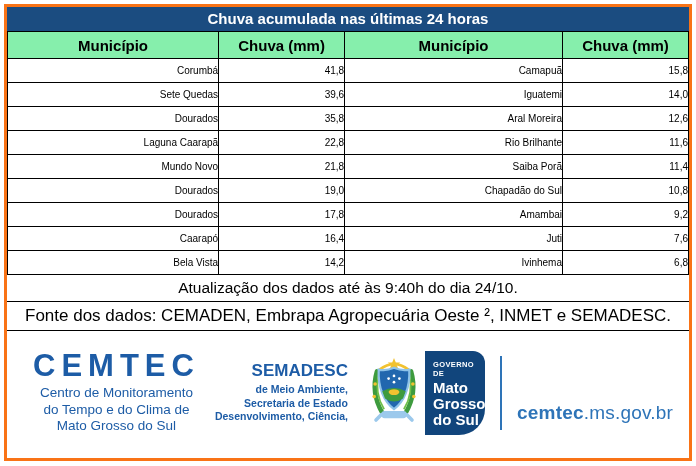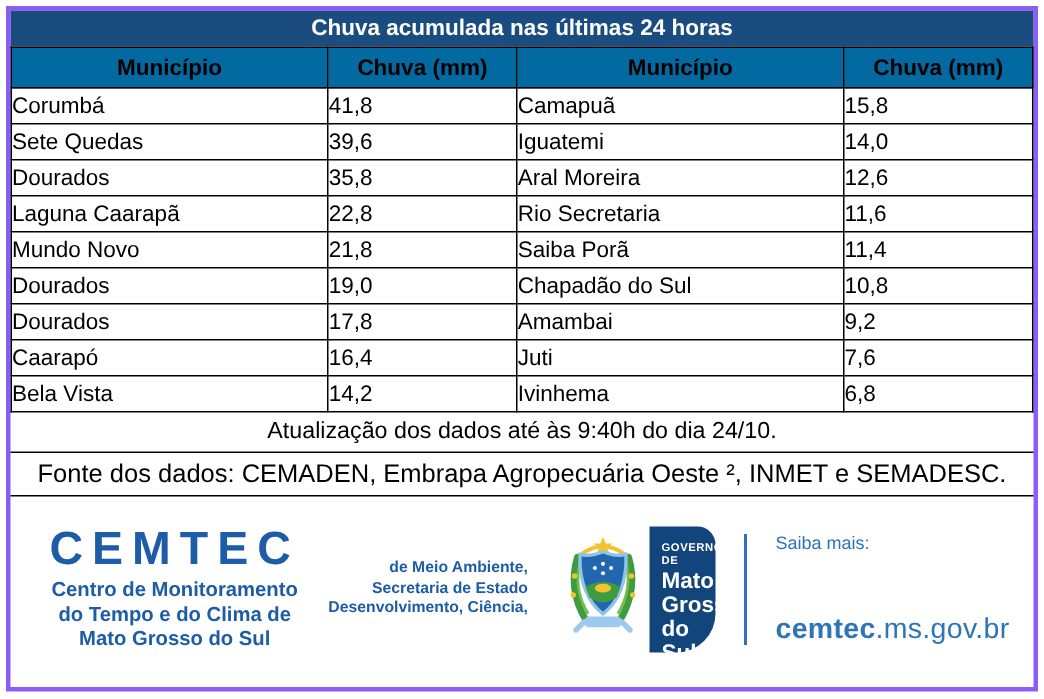--- a/index.html
+++ b/index.html
@@ -1,36 +1,36 @@
 <!DOCTYPE html>
 <html lang="pt-br"><head>
 <meta charset="utf-8">
 <style>
   html,body{margin:0;padding:0;background:#fff;overflow:hidden;}
   body{width:696px;height:466px;position:relative;font-family:"Liberation Sans",sans-serif;color:#000;}
   .sheet{position:absolute;left:4px;top:4px;width:688px;height:457px;box-sizing:border-box;
-         border:3px solid #8b5cf6;background:#fff;display:flex;flex-direction:column;}
+         border:3px solid #f97316;background:#fff;display:flex;flex-direction:column;}
   .title-bar{background:#1B4C80;color:#fff;font-weight:bold;font-size:15px;text-align:center;
              height:24px;line-height:24px;flex:0 0 auto;}
   table{border-collapse:collapse;width:100%;table-layout:fixed;flex:0 0 auto;}
-  th{background:#0369a1;font-weight:bold;font-size:15px;height:24px;border:1.5px solid #000;text-align:center;}
-  td{font-size:15px;height:23px;text-align:left;border:1.5px solid #000;padding:0;}
+  th{background:#86efac;font-weight:bold;font-size:15px;height:24px;border:1.5px solid #000;text-align:center;}
+  td{font-size:10px;height:23px;text-align:right;border:1.5px solid #000;padding:0;}
   .note{border-bottom:1.5px solid #000;text-align:right;flex:0 0 auto;display:flex;align-items:center;justify-content:center;}
   .note-update{font-size:15.5px;height:26px;}
   .note-source{font-size:17px;height:28px;}
   .footer{flex:1;display:flex;align-items:center;justify-content:space-between;padding:4px 16px 8px 26px;}
   .cemtec{text-align:center;color:#1D5CA6;}
   .cemtec-title{font-size:31px;font-weight:bold;letter-spacing:6px;line-height:1;margin-bottom:4px;}
-  .cemtec-line{font-size:13.5px;font-weight:bold;line-height:1.25;}
+  .cemtec-line{font-size:13.5px;font-weight:normal;line-height:1.25;}
   .semadesc{text-align:right;color:#1D5CA6;}
   .semadesc-title{font-size:17px;font-weight:bold;margin-bottom:2px;}
   .semadesc-line{font-size:10.5px;font-weight:bold;line-height:1.3;}
   .gov-logo{display:flex;align-items:stretch;height:84px;}
   .gov-shield{width:62px;background:#fff;border-radius:14px 0 0 30px;display:flex;align-items:center;justify-content:center;}
-  .gov-box{background:#11457C;color:#fff;width:44px;border-radius:0 12px 26px 0;
+  .gov-box{background:#11457C;color:#fff;width:60px;border-radius:0 12px 26px 0;
            padding:9px 6px 6px 8px;box-sizing:border-box;}
   .gov-top{font-size:7.5px;font-weight:bold;letter-spacing:0.4px;margin-bottom:2px;}
   .gov-line{font-size:15px;font-weight:bold;line-height:1.08;}
   .divider{width:2px;height:74px;background:#2E74B8;flex:0 0 auto;}
   .saiba{color:#2E74B8;}
   .saiba-label{font-size:12px;margin-bottom:2px;}
   .saiba-url{font-size:19px;letter-spacing:0.2px;margin-top:40px;}
   .saiba-url .b{font-weight:bold;}
 </style>
 </head>
@@ -70,21 +70,21 @@
         </tr>
         <tr>
           <td>Dourados</td>
           <td>35,8</td>
           <td>Aral Moreira</td>
           <td>12,6</td>
         </tr>
         <tr>
           <td>Laguna Caarapã</td>
           <td>22,8</td>
-          <td>Rio Secretaria</td>
+          <td>Rio Brilhante</td>
           <td>11,6</td>
         </tr>
         <tr>
           <td>Mundo Novo</td>
           <td>21,8</td>
           <td>Saiba Porã</td>
           <td>11,4</td>
         </tr>
         <tr>
           <td>Dourados</td>
@@ -119,20 +119,21 @@
   <div class="footer">
 
     <div class="cemtec">
       <div class="cemtec-title">CEMTEC</div>
       <div class="cemtec-line">Centro de Monitoramento</div>
       <div class="cemtec-line">do Tempo e do Clima de</div>
       <div class="cemtec-line">Mato Grosso do Sul</div>
     </div>
 
     <div class="semadesc">
+      <div class="semadesc-title">SEMADESC</div>
       <div class="semadesc-line">de Meio Ambiente,</div>
       <div class="semadesc-line">Secretaria de Estado</div>
       <div class="semadesc-line">Desenvolvimento, Ciência,</div>
     </div>
 
     <div class="gov-logo">
       <div class="gov-shield">
         <svg width="54" height="76" viewBox="0 0 60 80" aria-hidden="true">
 
           <polygon points="30,1 32,6 37,6 33,9 35,14 30,11 25,14 27,9 23,6 28,6" fill="#F2C230"></polygon>
@@ -163,18 +164,17 @@
         <div class="gov-top">GOVERNO DE</div>
         <div class="gov-line">Mato</div>
         <div class="gov-line">Grosso</div>
         <div class="gov-line">do Sul</div>
       </div>
     </div>
 
     <div class="divider"></div>
 
     <div class="saiba">
-      <div class="saiba-label">Saiba mais:</div>
       <div class="saiba-url"><span class="b">cemtec</span><span>.ms.gov.br</span></div>
     </div>
 
   </div>
 </div>
 
 </body></html>

